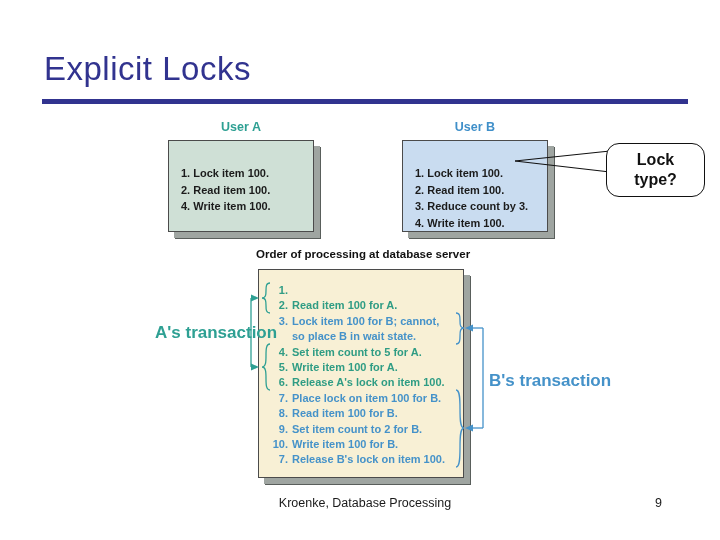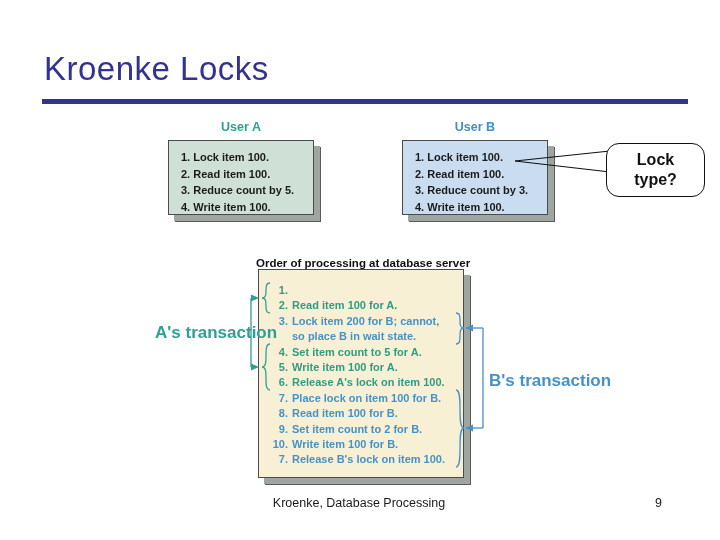--- a/index.html
+++ b/index.html
@@ -16,81 +16,80 @@
   
   .box3d{
     position:absolute;border:1.5px solid #4b4b4b;box-sizing:border-box;
     box-shadow:6px 6px 0 #9fa5a1, 7px 7px 0 #595e5b;
   }
   .ubox-label{
     position:absolute;width:146px;text-align:center;font-size:12.5px;font-weight:bold;
   }
   .ubox-label.a{left:168px;top:120px;color:#2EA093;}
   .ubox-label.b{left:402px;top:120px;color:#3F8FC9;}
-  .ubox{width:146px;height:75px;padding:8px 4px 0 12px;}
+  .ubox{width:146px;height:92px;padding:24px 4px 0 12px;}
   .ubox.a{left:168px;top:140px;background:#CFE0D6;}
   .ubox.b{left:402px;top:140px;background:#C9DCF0;}
   .ustep{
     font-size:11px;font-weight:bold;color:#1b1b1b;line-height:16.5px;white-space:nowrap;
   }
 
   
   .callout{
     position:absolute;left:606px;top:143px;width:99px;height:54px;box-sizing:border-box;
     background:#fff;border:1.6px solid #111;border-radius:13px;z-index:6;
     display:flex;align-items:center;justify-content:center;
   }
   .callout-text{
     width:52px;text-align:center;font-size:16px;font-weight:bold;color:#111;line-height:1.25;
   }
 
   
   .server-title{
     position:absolute;left:256px;top:248px;width:212px;text-align:center;
-    font-size:11.5px;font-weight:bold;color:#111;white-space:nowrap;margin-top:9px;
+    font-size:11.5px;font-weight:bold;color:#111;white-space:nowrap;
   }
   .server-box{left:258px;top:269px;width:206px;height:209px;background:#F8F0D5;padding:13px 4px 0 10px;}
   .sstep{display:flex;font-size:11px;font-weight:bold;line-height:15.4px;}
   .sstep .num{width:19px;text-align:right;margin-right:4px;flex:none;}
   .sstep .txt{white-space:pre-line;}
   .sstep.A{color:#2F9C84;}
   .sstep.B{color:#4592C9;}
 
   
   .trans-label{position:absolute;font-size:17px;font-weight:bold;white-space:nowrap;}
   .trans-label.a{left:155px;top:323px;width:92px;text-align:right;color:#2EA093;}
   .trans-label.b{left:489px;top:371px;color:#4592C9;}
 
   
   .overlay{position:absolute;left:0;top:0;z-index:5;pointer-events:none;}
 
   
   .footer-citation{
-    position:absolute;left:4px;top:496px;width:710px;text-align:center;
+    position:absolute;left:10px;top:496px;width:710px;text-align:center;
     font-size:12.5px;color:#1a1a1a;
   }
   .footer-page{position:absolute;right:58px;top:496px;font-size:12.5px;color:#1a1a1a;}
 </style>
 </head>
 <body>
 
 <div class="slide">
 
-  <div class="title">Kroenke Locks</div>
+  <div class="title">Explicit Locks</div>
   <div class="rule"></div>
 
   <div class="ubox-label a">User A</div>
   <div class="box3d ubox a">
     <div>
 
         <div class="ustep">1. Lock item 100.</div>
 
         <div class="ustep">2. Read item 100.</div>
 
-        <div class="ustep">3. Reduce count by 5.</div>
 
         <div class="ustep">4. Write item 100.</div>
       </div>
   </div>
 
   <div class="ubox-label b">User B</div>
   <div class="box3d ubox b">
     <div>
 
         <div class="ustep">1. Lock item 100.</div>
@@ -115,21 +114,21 @@
           <span class="num">1.</span>
         </div>
 
         <div class="sstep A">
           <span class="num">2.</span>
           <span class="txt">Read item 100 for A.</span>
         </div>
 
         <div class="sstep B">
           <span class="num">3.</span>
-          <span class="txt">Lock item 200 for B; cannot,
+          <span class="txt">Lock item 100 for B; cannot,
 so place B in wait state.</span>
         </div>
 
         <div class="sstep A">
           <span class="num">4.</span>
           <span class="txt">Set item count to 5 for A.</span>
         </div>
 
         <div class="sstep A">
           <span class="num">5.</span>

